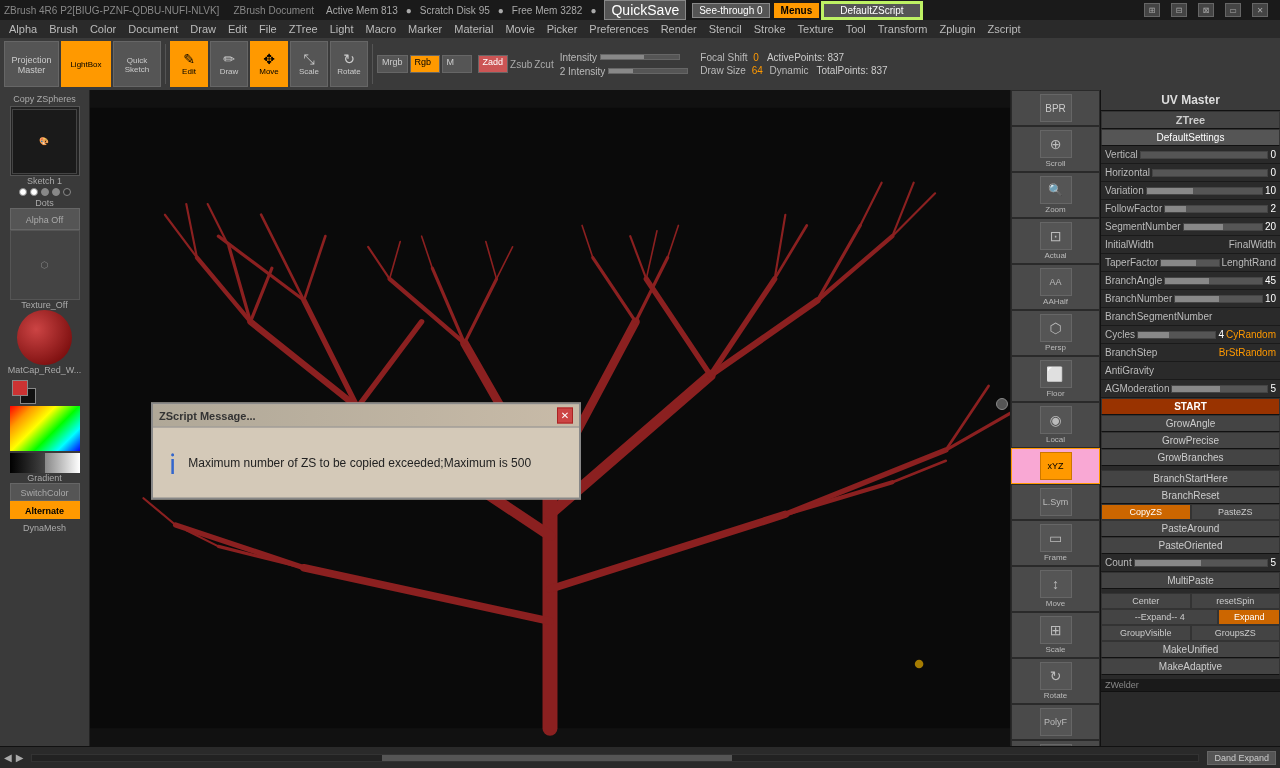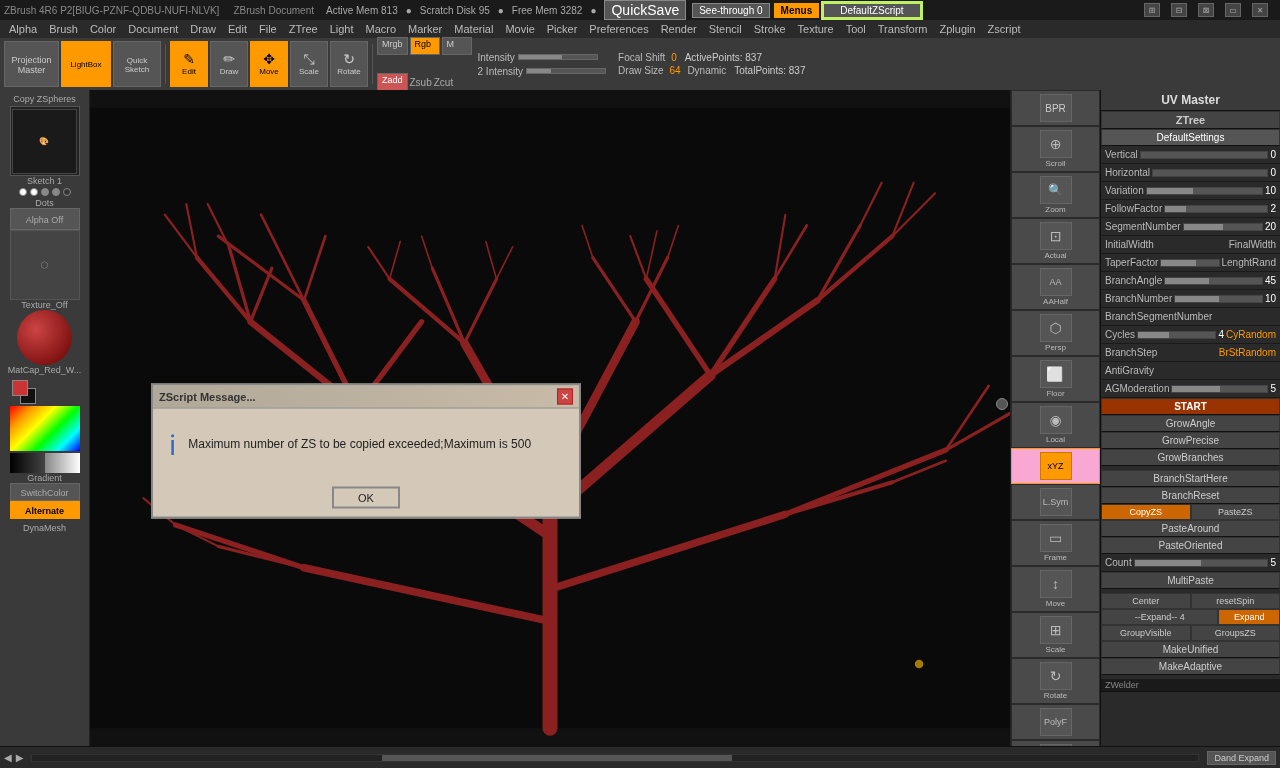--- a/index.html
+++ b/index.html
@@ -40,21 +40,21 @@
     }
     .toolbar-btn {
       display: flex; flex-direction: column; align-items: center; justify-content: center;
       background: #555; border: 1px solid #666; color: #ccc; cursor: pointer;
       font-size: 9px; padding: 2px 4px; min-width: 36px; height: 46px;
     }
     .toolbar-btn.active { background: #f90; color: #000; border-color: #f90; }
     .toolbar-btn .btn-icon { font-size: 14px; line-height: 1; }
     .toolbar-btn .btn-label { font-size: 8px; margin-top: 1px; }
     .toolbar-sep { width: 1px; height: 40px; background: #555; margin: 0 2px; }
-    .toolbar-row { display: flex; flex-direction: column; gap: 18px; }
+    .toolbar-row { display: flex; flex-direction: row; gap: 6px; }
     .toolbar-small-btn {
       background: #555; border: 1px solid #666; color: #ccc; cursor: pointer;
       font-size: 9px; padding: 1px 4px; height: 18px; min-width: 30px;
     }
     .toolbar-small-btn.active { background: #f90; color: #000; }
     .toolbar-info { display: flex; flex-direction: column; font-size: 10px; color: #bbb; margin-left: 8px; }
     .toolbar-slider { display: flex; align-items: center; gap: 3px; }
     .slider-label { font-size: 10px; color: #bbb; }
     .slider-track { width: 80px; height: 6px; background: #555; border: 1px solid #666; position: relative; }
     .slider-fill { height: 100%; background: #888; width: 40%; }
@@ -436,23 +436,20 @@
 
     <div id="dialog">
       <div id="dialog-title-bar">
         <span id="dialog-title">ZScript Message...</span>
         <div id="dialog-close">✕</div>
       </div>
       <div id="dialog-body">
         <div id="dialog-icon">ℹ</div>
         <div id="dialog-message">Maximum number of ZS to be copied exceeded;Maximum is 500</div>
       </div>
-      <div id="dialog-footer">
-        <button id="dialog-ok">OK</button>
-      </div>
     </div>
   </div>
 
   <div id="right-sidebar">
     <div class="right-btn">
       <div class="r-icon" style="background:#555;font-size:10px;color:#ccc;">BPR</div>
     </div>
     <div class="right-btn">
       <div class="r-icon">⊕</div>
       <div class="r-label">Scroll</div>

